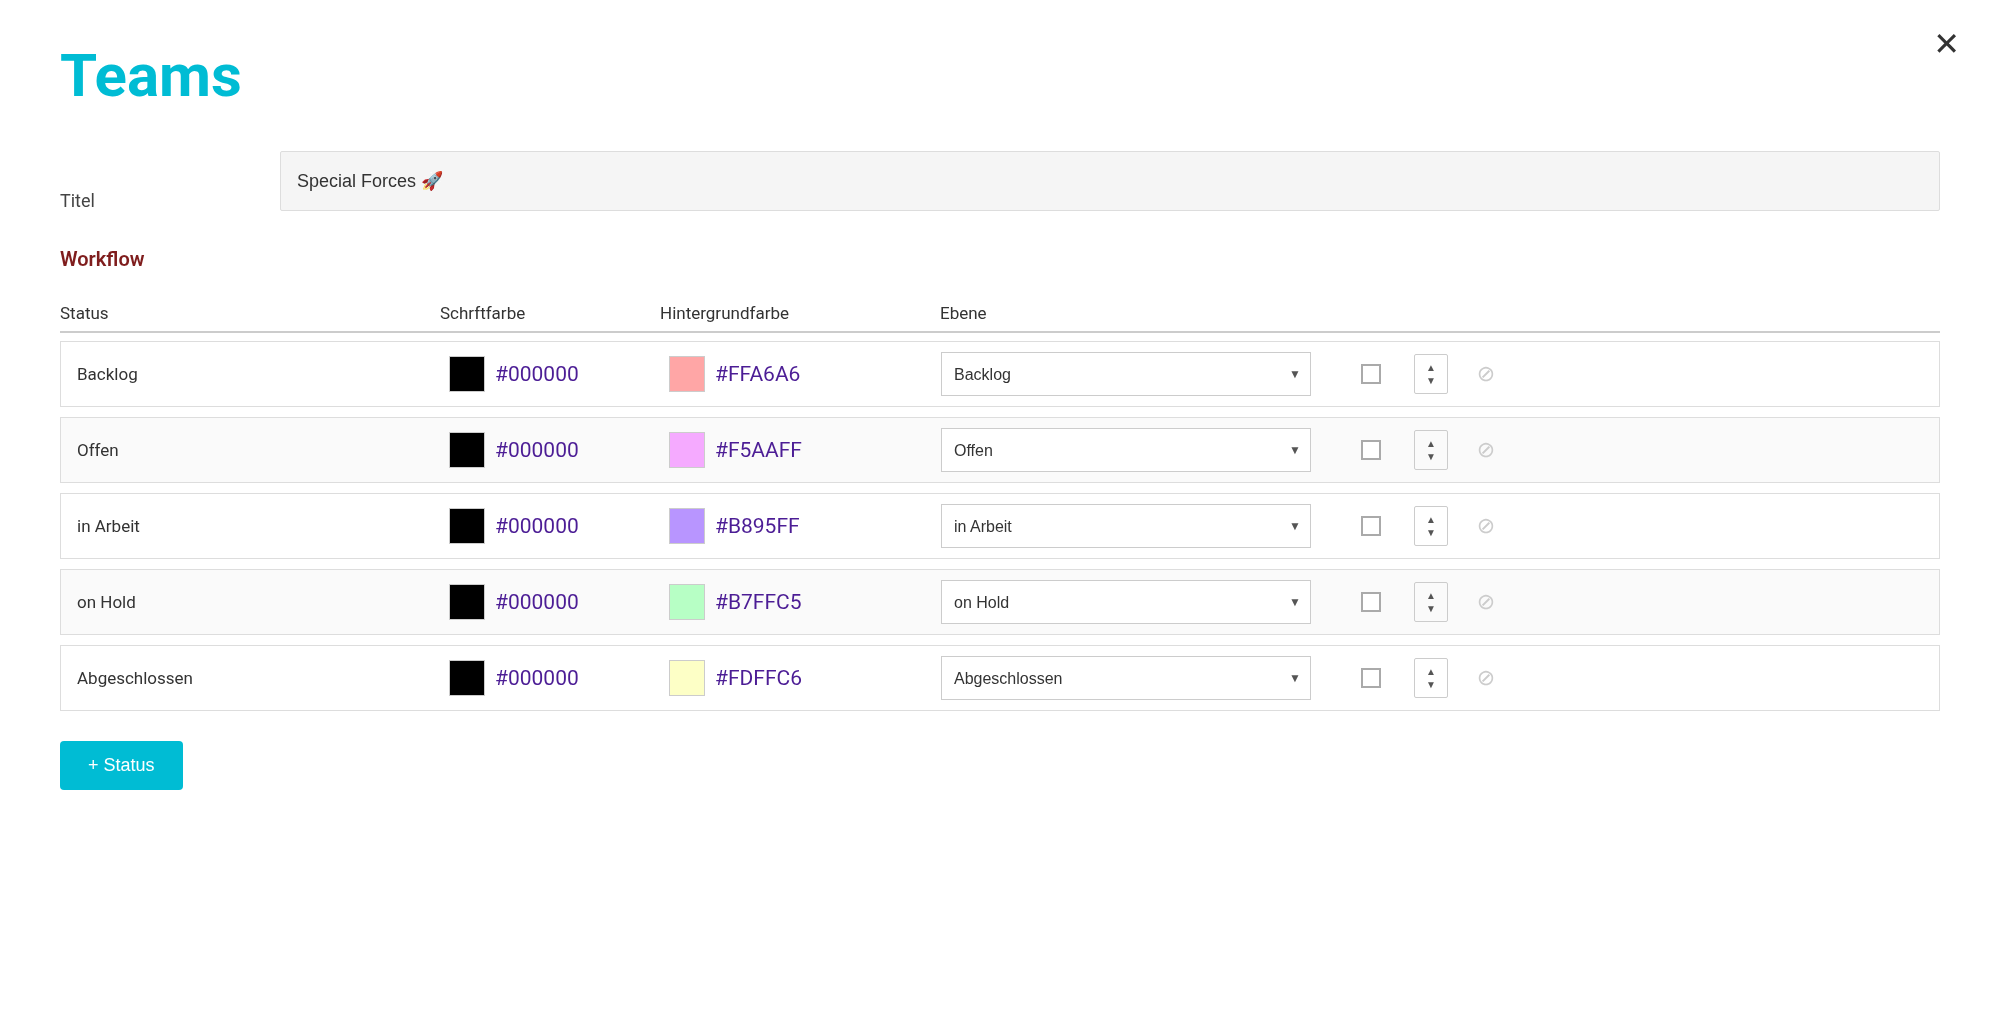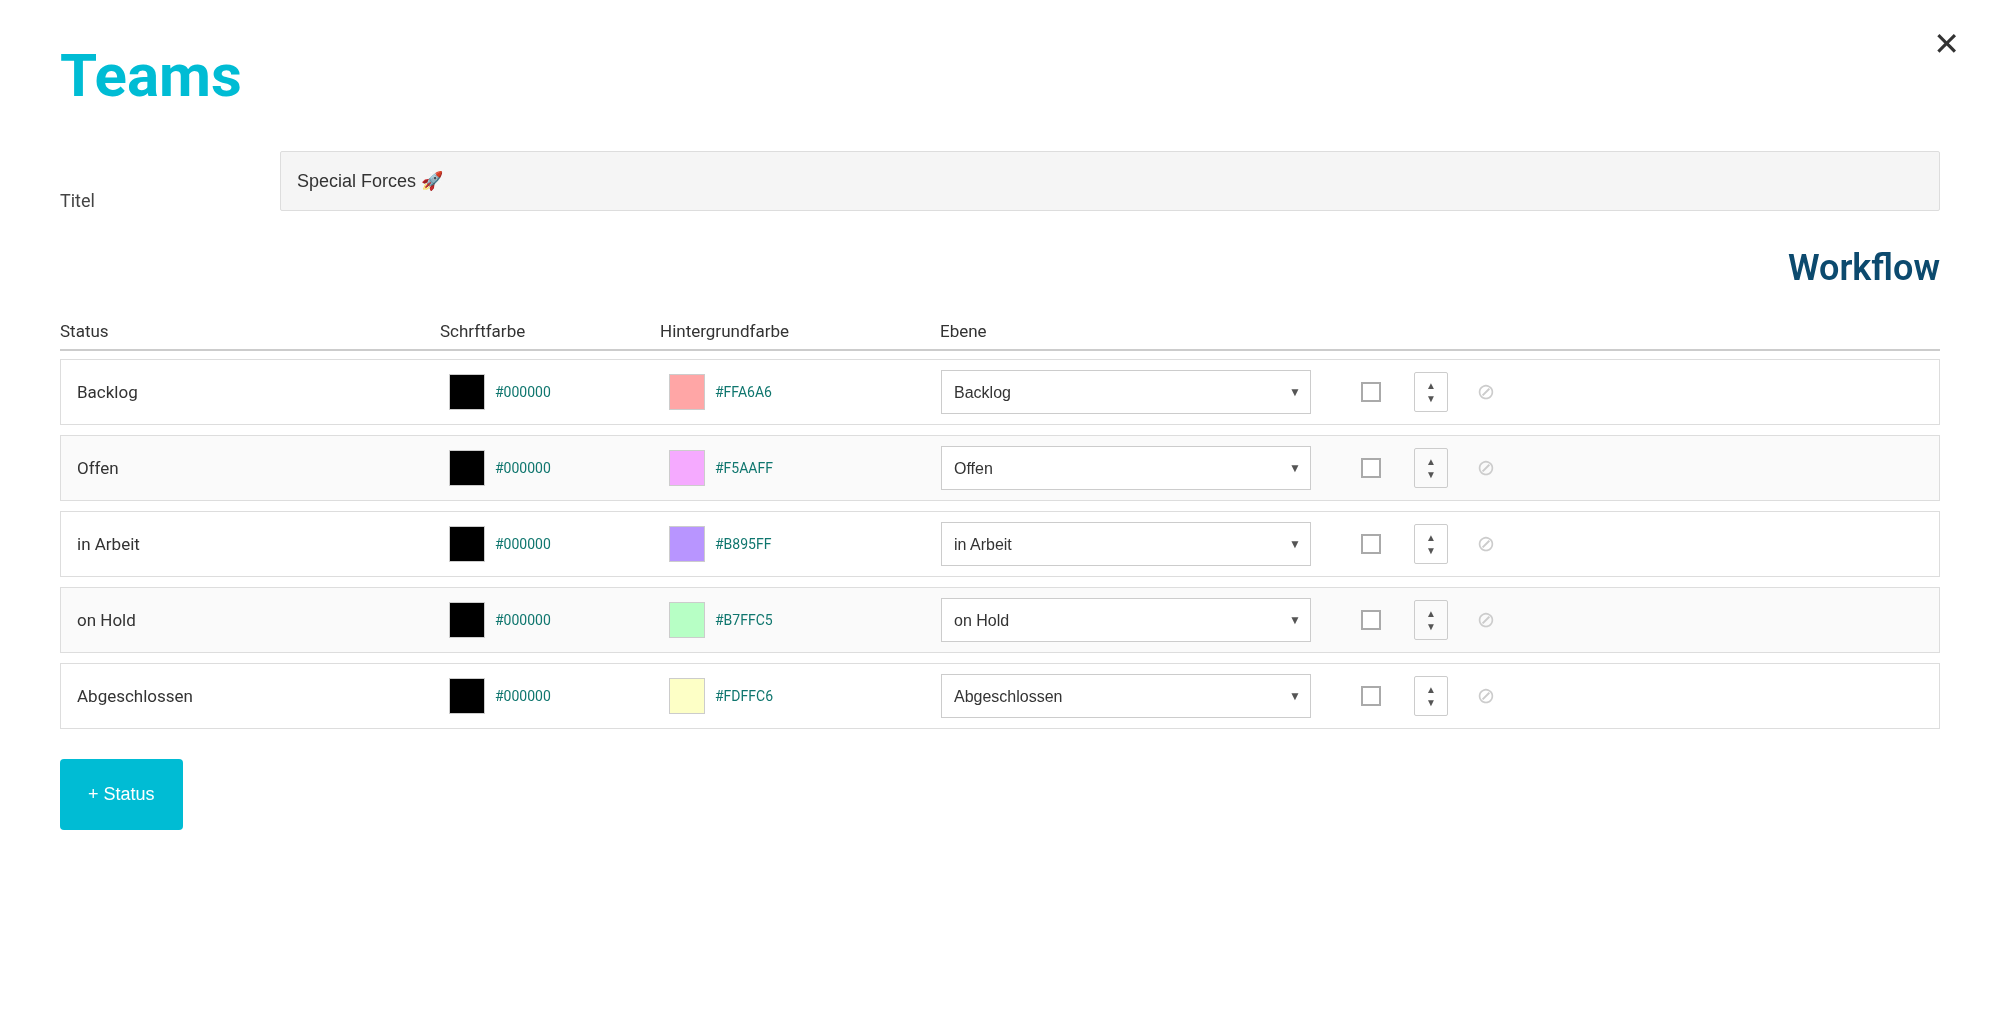--- a/index.html
+++ b/index.html
@@ -49,25 +49,24 @@
       flex: 1;
       height: 60px;
       border: 1px solid #ddd;
       background: #f5f5f5;
       padding: 0 16px;
       font-size: 18px;
       color: #333;
       border-radius: 2px;
     }
     .section-title {
-      font-size: 36px;
+      font-size: 20px;
       font-weight: 600;
-      color: #0c4a6e;
+      color: #7f1d1d;
       margin-bottom: 24px;
-      text-align: right;
     }
     .table-header {
       display: grid;
       grid-template-columns: 380px 220px 280px 400px 60px 60px 50px;
       padding: 8px 0;
       border-bottom: 2px solid #ccc;
       margin-bottom: 8px;
     }
     .table-header span {
       font-size: 17px;
@@ -99,22 +98,22 @@
       padding-left: 8px;
     }
     .color-swatch {
       width: 36px;
       height: 36px;
       border: 1px solid #ccc;
       flex-shrink: 0;
       cursor: pointer;
     }
     .color-hex {
-      font-size: 14px;
-      color: #0f766e;
+      font-size: 21px;
+      color: #4c1d95;
     }
     .ebene-select {
       width: 370px;
       height: 44px;
       border: 1px solid #ccc;
       background: #fff;
       padding: 0 12px;
       font-size: 16px;
       color: #333;
       appearance: none;
@@ -159,21 +158,21 @@
       font-size: 22px;
       display: flex;
       align-items: center;
       justify-content: center;
     }
     .add-status-btn {
       background: #00BCD4;
       color: #fff;
       border: none;
       border-radius: 4px;
-      padding: 25px 28px;
+      padding: 14px 28px;
       font-size: 18px;
       font-weight: 500;
       cursor: pointer;
       margin-top: 20px;
     }
     .sort-arrows {
       display: flex;
       flex-direction: column;
       align-items: center;
       justify-content: center;

